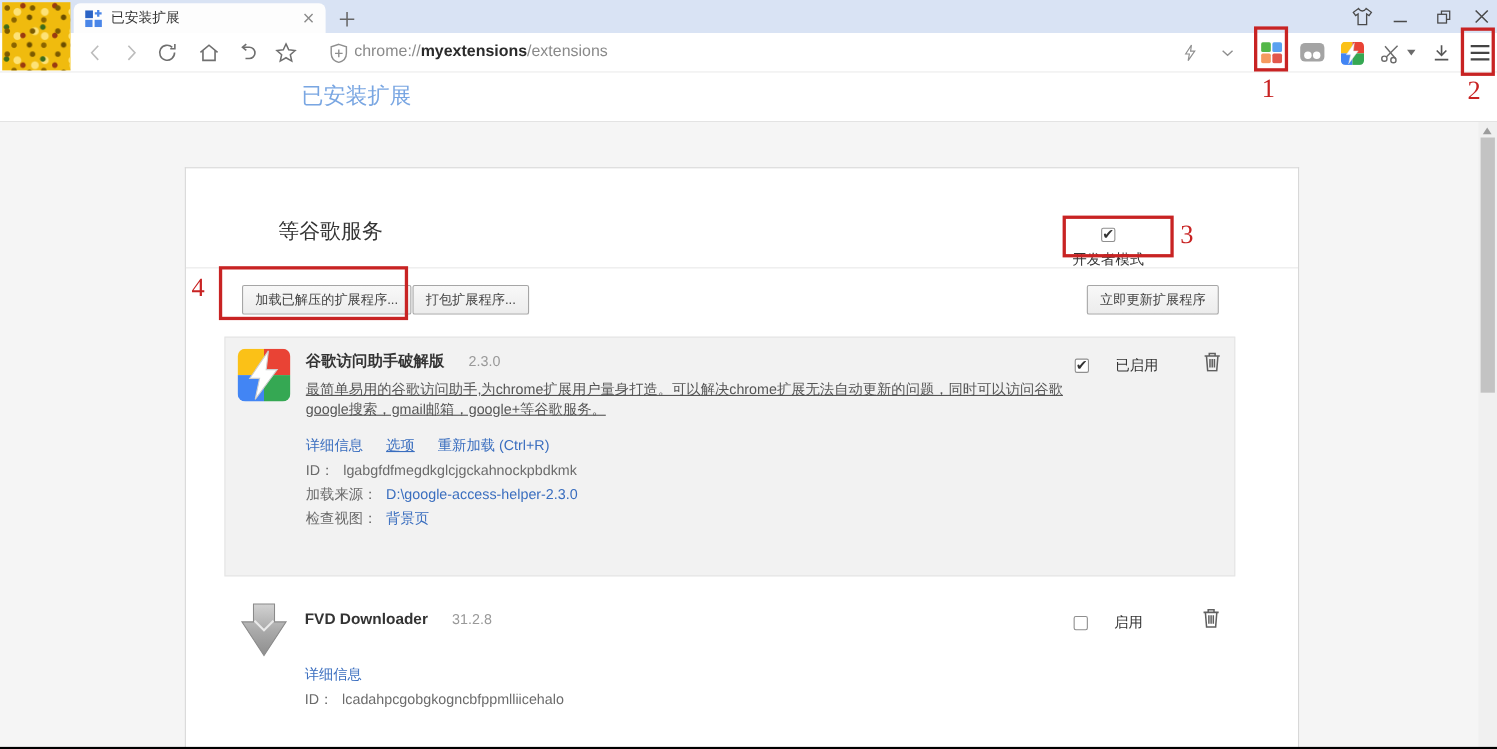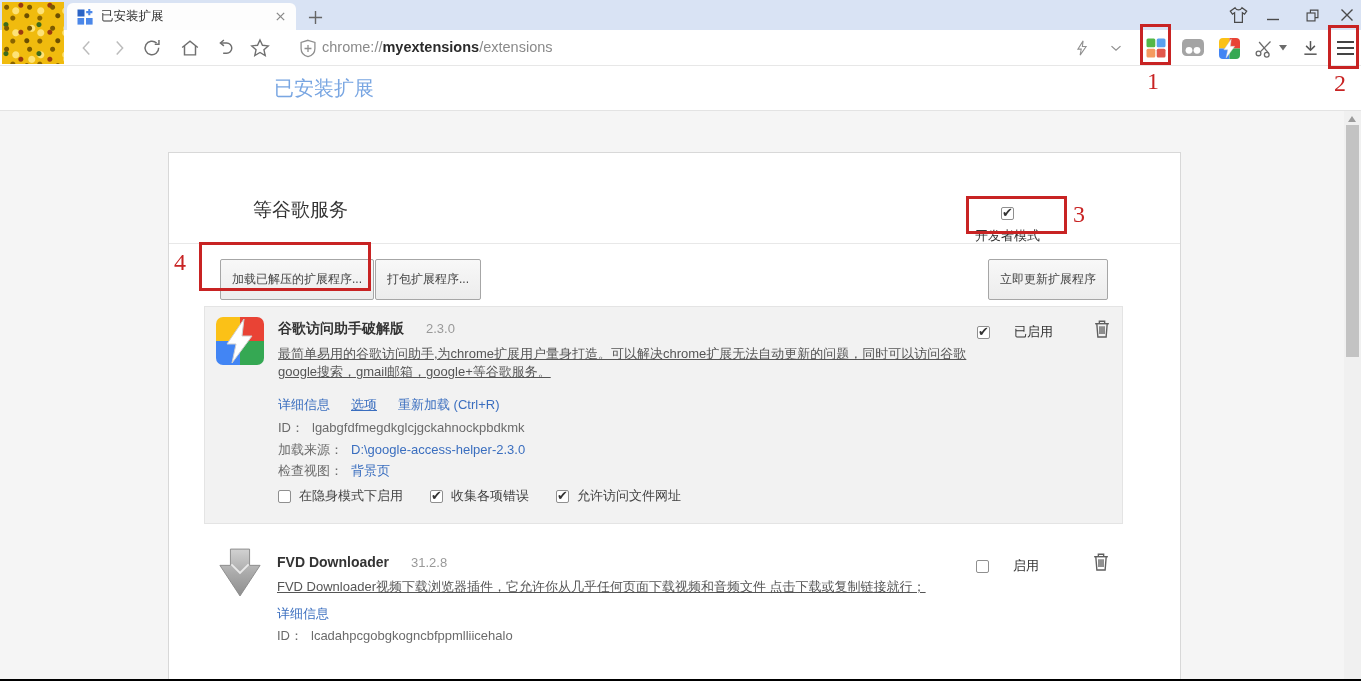--- a/index.html
+++ b/index.html
@@ -38,21 +38,21 @@
   #content { position:absolute; left:0; top:111px; width:1361px; height:568px; background:#f5f5f5; }
   #scrollbar { position:absolute; right:0; top:0; width:17px; height:568px; background:#f0f0f0; }
   #scroll-up { position:absolute; left:4px; top:5px; width:0; height:0; border-left:4.5px solid transparent; border-right:4.5px solid transparent; border-bottom:6px solid #9c9c9c; }
   #scroll-thumb { position:absolute; left:2px; top:14px; width:13px; height:232px; background:#c3c3c3; }
 
   #card { position:absolute; left:168px; top:41px; width:1013px; height:528px; background:#fff; border:1px solid #d8d8d8; border-bottom:none; }
   #card .h1 { position:absolute; left:84px; top:44px; font-size:19px; color:#333; font-weight:400; }
   #devmode { position:absolute; left:806px; top:54px; display:flex; align-items:center; gap:7px; font-size:13px; color:#333;flex-direction:column; }
   #hdr-sep { position:absolute; left:0; top:90px; width:100%; border-top:1px solid #e8e8e8; }
 
-  .btn { position:absolute; top:106px; height:41px; padding:0 11px; font-size:12px; color:#444;
+  .btn { position:absolute; top:106px; height:27px; padding:0 11px; font-size:12px; color:#444;
     background:linear-gradient(#f8f8f8,#ececec); border:1px solid #a6a6a6; border-radius:2px;
     font-family:inherit; cursor:default; }
   #btn-load { left:51px; }
   #btn-pack { left:206px; }
   #btn-update { right:72px; }
 
   .cb { width:13px; height:13px; border:1px solid #8f8f8f; border-radius:2px; background:#fff; position:relative; flex:0 0 auto; }
   .cb.checked::after { content:"✔"; position:absolute; left:0px; top:-3px; font-size:13px; color:#333; }
 
   .extblock { position:absolute; left:35px; width:919px; }
@@ -303,34 +303,20 @@
       </div>
       <div class="meta" style="top:112px">
         <span class="lbl">ID：</span><span>lgabgfdfmegdkglcjgckahnockpbdkmk</span>
       </div>
       <div class="meta" style="top:134px">
         <span class="lbl">加载来源：</span><a class="link">D:\google-access-helper-2.3.0</a>
       </div>
       <div class="meta" style="top:155px">
         <span class="lbl">检查视图：</span><a class="link">背景页</a>
       </div>
-      <div id="ext1-opts">
-        <span class="opt">
-          <span class="cb"></span>
-          <span>在隐身模式下启用</span>
-        </span>
-        <span class="opt">
-          <span class="cb checked"></span>
-          <span>收集各项错误</span>
-        </span>
-        <span class="opt">
-          <span class="cb checked"></span>
-          <span>允许访问文件网址</span>
-        </span>
-      </div>
     </div>
 
     <div class="extblock" id="ext2">
       <span style="position:absolute;left:14px;top:7px;">
         <svg width="44" height="50" viewBox="0 0 46 52">
           <defs>
               <linearGradient id="gfvd" x1="0" y1="0" x2="0" y2="1">
             <stop offset="0" stop-color="#d2d2d2"></stop>
                 <stop offset="0.5" stop-color="#ababab"></stop>
                 <stop offset="1" stop-color="#8e8e8e"></stop>
@@ -346,21 +332,20 @@
         <span>启用</span>
       </div>
       <span class="trash" style="top:12px">
         <svg width="16" height="18" viewBox="0 0 15 17" fill="none" stroke="#5f5f5f" stroke-width="1.3">
           <path d="M1 3.5 H14"></path>
             <path d="M5 3.5 V1.2 H10 V3.5"></path>
             <path d="M2.6 3.5 L3.6 16 H11.4 L12.4 3.5"></path>
           <path d="M5.6 6 V13.3 M7.5 6 V13.3 M9.4 6 V13.3"></path>
         </svg>
       </span>
-      <div class="desc" style="top:37px">FVD Downloader视频下载浏览器插件，它允许你从几乎任何页面下载视频和音频文件 点击下载或复制链接就行；</div>
       <div style="position:absolute;left:73px;top:63px;">
         <a class="link">详细信息</a>
       </div>
       <div class="meta" style="top:86px">
         <span class="lbl">ID：</span><span>lcadahpcgobgkogncbfppmlliicehalo</span>
       </div>
     </div>
   </div>
 
   <div id="scrollbar">

